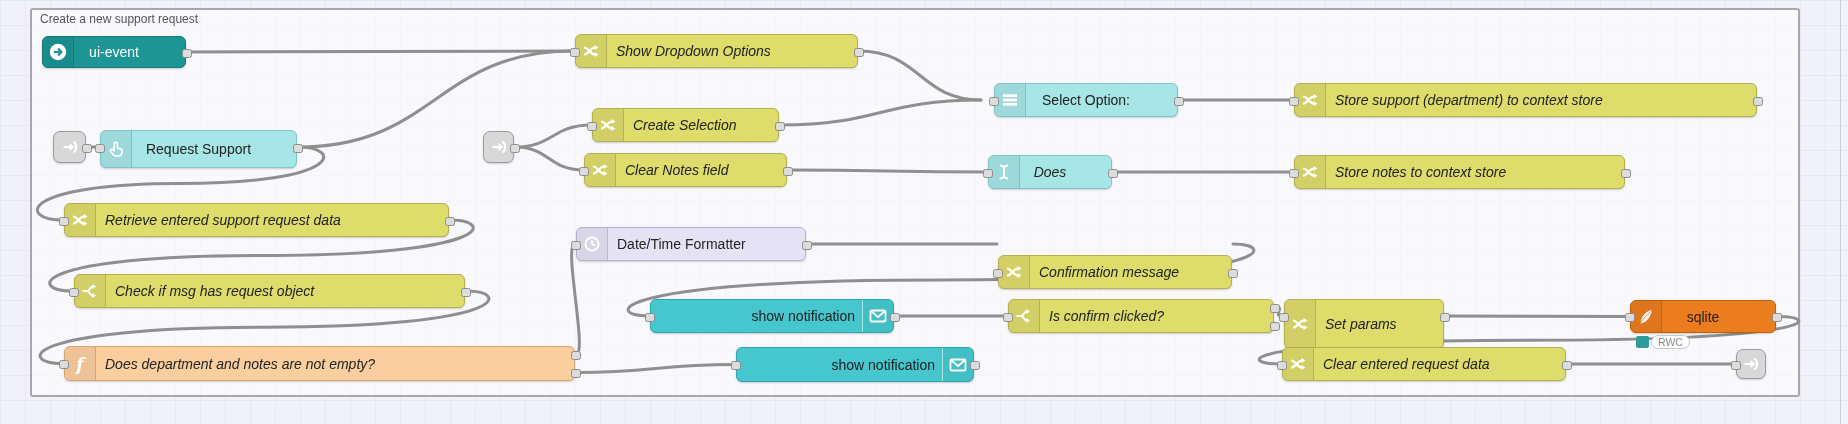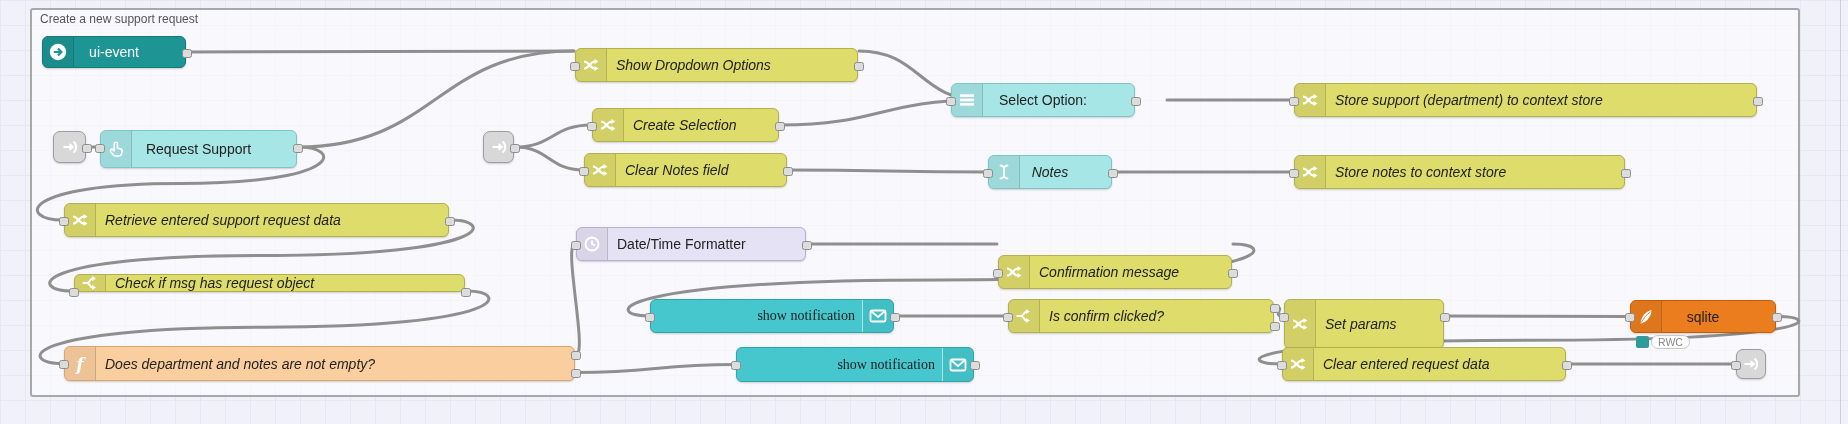--- a/index.html
+++ b/index.html
@@ -32,21 +32,21 @@
   .k-notif{background:#46c7ce;border-color:#2da6ad;}
   .k-datetime{background:#e6e2f5;border-color:#b7afd8;}
   .k-function{background:#fbce9f;border-color:#d9a76d;}
   .k-sqlite{background:#eb7d1f;border-color:#c15f0a;}
   .k-link{background:#d8d8d8;border-color:#9d9d9d;border-radius:7px;}
   .strip{position:absolute;top:0;bottom:0;width:30px;display:flex;align-items:center;justify-content:center;}
   .strip-left{left:0;background:rgba(0,0,0,0.055);border-right:1px solid rgba(0,0,0,0.14);border-radius:5px 0 0 5px;}
   .strip-right{right:0;background:rgba(0,0,0,0.045);border-left:1px solid rgba(255,255,255,0.55);border-radius:0 5px 5px 0;}
   .lbl{position:absolute;inset:0;font-size:14px;color:#222;display:flex;align-items:center;white-space:nowrap;}
   .lbl-left{padding-left:40px;justify-content:flex-start;}
-  .lbl-right{padding-right:38px;justify-content:flex-end;font-family:Liberation Serif, serif;}
+  .lbl-right{padding-right:38px;justify-content:flex-end;}
   .lbl-center{justify-content:center;}
   .port{
     position:absolute;width:10px;height:9px;background:#dcdcdc;border:1px solid #8c8c8c;
     border-radius:2.5px;box-sizing:border-box;
   }
   .link-icon-wrap{position:absolute;inset:0;display:flex;align-items:center;justify-content:center;}
   .node-badge{position:absolute;display:flex;align-items:center;height:14px;}
   .badge-square{width:13px;height:12px;background:#2f9c9c;border-radius:2px;margin-right:2px;}
   .badge-pill{background:#fff;border:1px solid #c9c9c9;border-radius:7px;font-size:10.5px;color:#888;
     line-height:12px;padding:0 6px;}
@@ -106,21 +106,21 @@
       <div class="node k-uiwidget" style="left: 100px; top: 130px; width: 197px; height: 38px;">
         <div class="strip strip-left">
           <svg width="20" height="20" viewBox="0 0 20 20">
             <path d="M8.2 10.5 V4.8 a1.6 1.6 0 0 1 3.2 0 V9 l3.4 1 a2 2 0 0 1 1.4 2.3 l-.6 2.6 a2.6 2.6 0 0 1 -2.5 2 H9.5 a3 3 0 0 1 -2.3 -1.1 L4.6 12.6 a1.5 1.5 0 0 1 2.3 -1.9 l1.3 1.2 Z" fill="none" stroke="#fff" stroke-width="1.6" stroke-linejoin="round"></path>
           </svg>
         </div>
         <div class="lbl lbl-center">Request Support</div>
         <span class="port" style="left: -6px; top: 12.5px;"></span>
         <span class="port" style="left: 191.5px; top: 12.5px;"></span>
       </div>
-      <div class="node k-change" style="left: 575px; top: 48px; width: 283px; height: 34px; text-align: center;">
+      <div class="node k-change" style="left: 575px; top: 34px; width: 283px; height: 34px; text-align: center;">
         <div class="strip strip-left">
           <svg width="20" height="20" viewBox="0 0 20 20">
             <path d="M3 6.5 C8 6.5 9 13.5 14 13.5 M3 13.5 C8 13.5 9 6.5 14 6.5" stroke="#fff" stroke-width="2.2" fill="none"></path>
             <polygon points="13.5,4 17.5,6.5 13.5,9" fill="#fff"></polygon>
             <polygon points="13.5,11 17.5,13.5 13.5,16" fill="#fff"></polygon>
           </svg>
         </div>
         <div class="lbl lbl-left" style="font-style: italic;">Show Dropdown Options</div>
         <span class="port" style="left: -6px; top: 12.5px;"></span>
         <span class="port" style="left: 277.5px; top: 12.5px;"></span>
@@ -152,39 +152,39 @@
           <svg width="20" height="20" viewBox="0 0 20 20">
             <path d="M3 6.5 C8 6.5 9 13.5 14 13.5 M3 13.5 C8 13.5 9 6.5 14 6.5" stroke="#fff" stroke-width="2.2" fill="none"></path>
             <polygon points="13.5,4 17.5,6.5 13.5,9" fill="#fff"></polygon>
             <polygon points="13.5,11 17.5,13.5 13.5,16" fill="#fff"></polygon>
           </svg>
         </div>
         <div class="lbl lbl-left" style="font-style: italic;">Clear Notes field</div>
         <span class="port" style="left: -6px; top: 12.5px;"></span>
         <span class="port" style="left: 197.5px; top: 12.5px;"></span>
       </div>
-      <div class="node k-uiwidget" style="left: 951px; top: 83px; width: 184px; height: 34px;">
+      <div class="node k-uiwidget" style="left: 994px; top: 83px; width: 184px; height: 34px;">
         <div class="strip strip-left">
           <svg width="20" height="20" viewBox="0 0 20 20">
             <rect x="3" y="4.3" width="14" height="2.7" fill="#fff"></rect>
             <rect x="3" y="8.6" width="14" height="2.7" fill="#fff"></rect>
             <rect x="3" y="12.9" width="14" height="2.7" fill="#fff"></rect>
           </svg>
         </div>
         <div class="lbl lbl-center">Select Option:</div>
         <span class="port" style="left: -6px; top: 12.5px;"></span>
         <span class="port" style="left: 178.5px; top: 12.5px;"></span>
       </div>
       <div class="node k-uiwidget" style="left: 988px; top: 155px; width: 124px; height: 34px;">
         <div class="strip strip-left">
           <svg width="20" height="20" viewBox="0 0 20 20">
             <path d="M6.5 3.5 C8.5 3.5 9.2 4.5 10 5.5 C10.8 4.5 11.5 3.5 13.5 3.5 M10 5.5 V14.5 M6.5 16.5 C8.5 16.5 9.2 15.5 10 14.5 C10.8 15.5 11.5 16.5 13.5 16.5" stroke="#fff" stroke-width="1.8" fill="none" stroke-linecap="round"></path>
           </svg>
         </div>
-        <div class="lbl lbl-center" style="font-style: italic;">Notes</div>
+        <div class="lbl lbl-center" style="font-style: italic;">Does</div>
         <span class="port" style="left: -6px; top: 12.5px;"></span>
         <span class="port" style="left: 118.5px; top: 12.5px;"></span>
       </div>
       <div class="node k-change" style="left: 1294px; top: 83px; width: 463px; height: 34px; text-align: right;">
         <div class="strip strip-left">
           <svg width="20" height="20" viewBox="0 0 20 20">
             <path d="M3 6.5 C8 6.5 9 13.5 14 13.5 M3 13.5 C8 13.5 9 6.5 14 6.5" stroke="#fff" stroke-width="2.2" fill="none"></path>
             <polygon points="13.5,4 17.5,6.5 13.5,9" fill="#fff"></polygon>
             <polygon points="13.5,11 17.5,13.5 13.5,16" fill="#fff"></polygon>
           </svg>
@@ -233,21 +233,21 @@
           <svg width="20" height="20" viewBox="0 0 20 20">
             <path d="M3 6.5 C8 6.5 9 13.5 14 13.5 M3 13.5 C8 13.5 9 6.5 14 6.5" stroke="#fff" stroke-width="2.2" fill="none"></path>
             <polygon points="13.5,4 17.5,6.5 13.5,9" fill="#fff"></polygon>
             <polygon points="13.5,11 17.5,13.5 13.5,16" fill="#fff"></polygon>
           </svg>
         </div>
         <div class="lbl lbl-left" style="font-style: italic;">Confirmation message</div>
         <span class="port" style="left: -6px; top: 12.5px;"></span>
         <span class="port" style="left: 228.5px; top: 12.5px;"></span>
       </div>
-      <div class="node k-switch" style="left: 74px; top: 274px; width: 391px; height: 18px;">
+      <div class="node k-switch" style="left: 74px; top: 274px; width: 391px; height: 34px;">
         <div class="strip strip-left">
           <svg width="20" height="20" viewBox="0 0 20 20">
             <path d="M2.5 10 H7 C10 10 10 5.5 12.5 5.5 M7 10 C10 10 10 14.5 12.5 14.5" stroke="#fff" stroke-width="2" fill="none"></path>
             <polygon points="12,3 16,5.5 12,8" fill="#fff"></polygon>
             <polygon points="12,12 16,14.5 12,17" fill="#fff"></polygon>
           </svg>
         </div>
         <div class="lbl lbl-left" style="font-style: italic;">Check if msg has request object</div>
         <span class="port" style="left: -6px; top: 12.5px;"></span>
         <span class="port" style="left: 385.5px; top: 12.5px;"></span>

